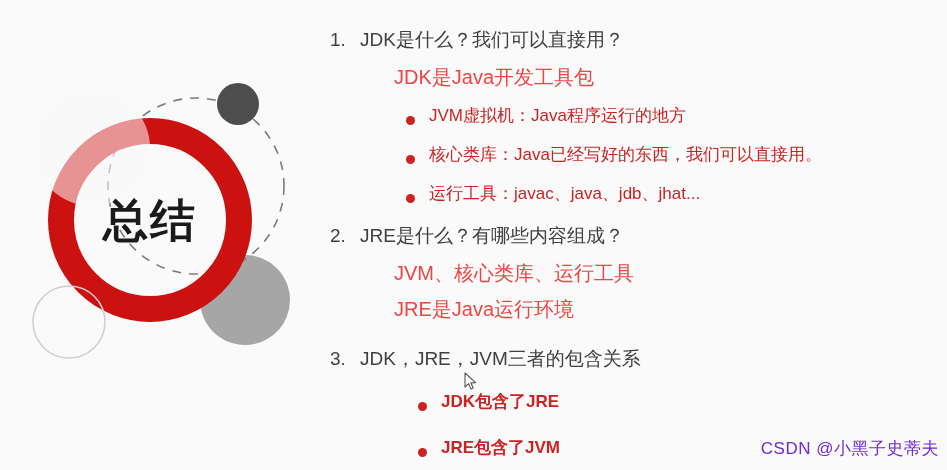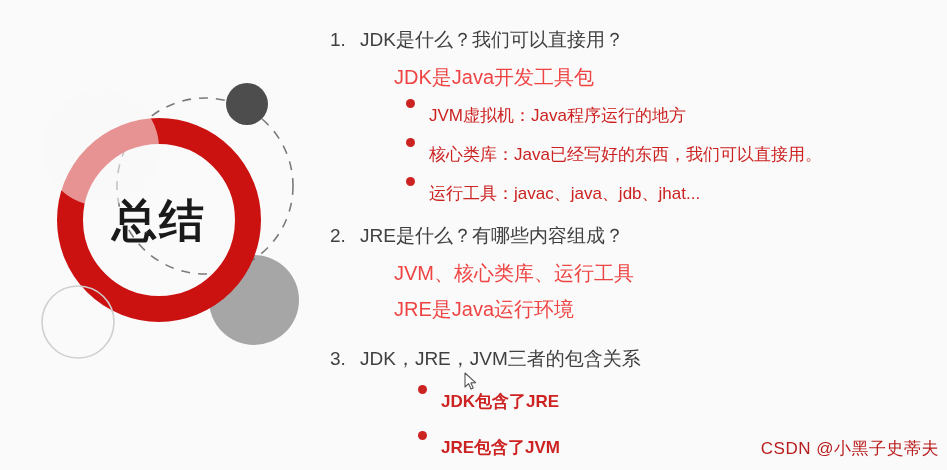--- a/index.html
+++ b/index.html
@@ -17,21 +17,21 @@
 
   #slide {
     position: absolute;
     inset: 0;
     background: #fafafa;
   }
 
   
   #graphic {
     position: absolute;
-    left: 9px;
+    left: 0;
     top: 0;
     width: 330px;
     height: 410px;
   }
   #graphic svg {
     display: block;
   }
   .badge-label {
     position: absolute;
     left: 48px;
@@ -95,21 +95,21 @@
     white-space: nowrap;
   }
 
   .bullets {
     margin: 0;
     padding: 0;
     list-style: none;
   }
   .bullet {
     display: flex;
-    align-items: flex-start;
+    align-items: flex-end;
     margin-left: 76px;
     margin-top: 13px;
     color: #cc2222;
     font-size: 17px;
     line-height: 26px;
     white-space: nowrap;
   }
   .b1 .bullet, .b2 .bullet { margin-left: 76px; }
   .bullet-dot {
     width: 9px;
@@ -128,21 +128,21 @@
     margin-top: 20px;
     font-weight: 600;
   }
   .qa-block.b3 .bullet:first-child { margin-top: 16px; }
 
   
   #watermark {
     position: absolute;
     right: 8px;
     bottom: 10px;
-    color: #b91c1c;
+    color: #6d28d9;
     font-size: 17px;
     letter-spacing: 0.5px;
     white-space: nowrap;
   }
 
   
   #cursor {
     position: absolute;
     left: 464px;
     top: 372px;

